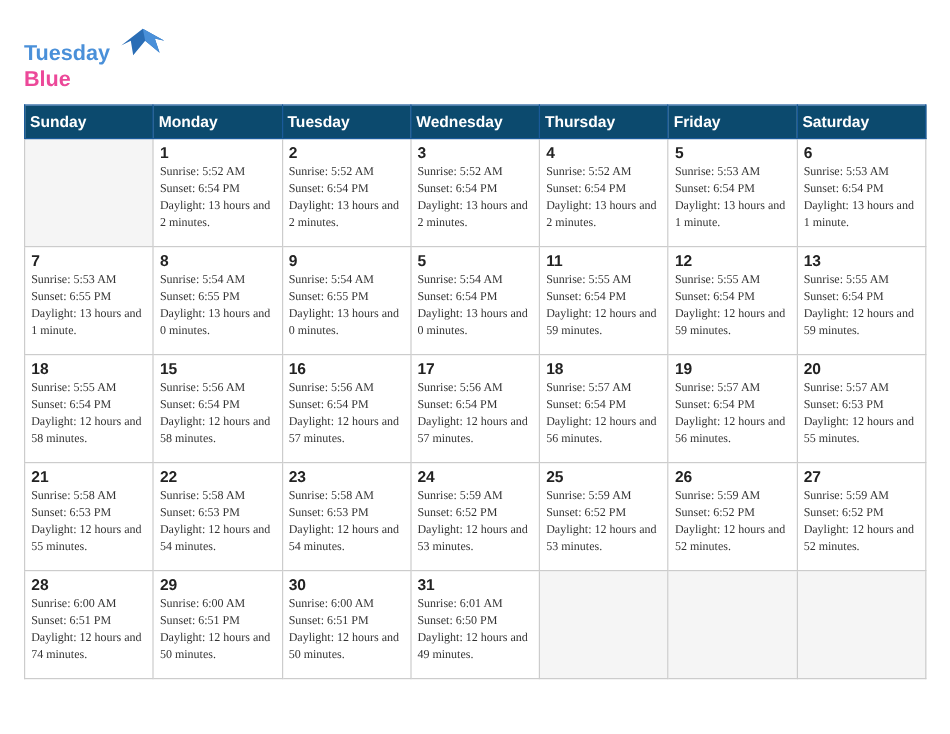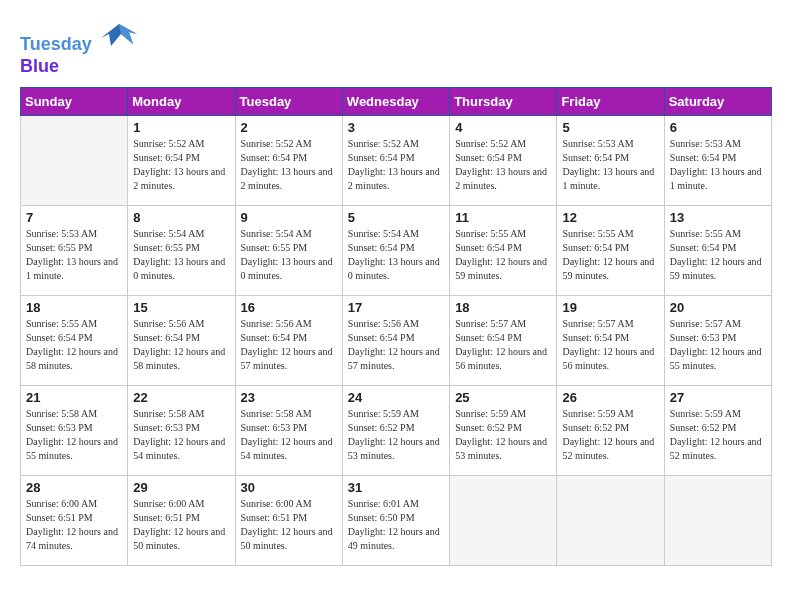--- a/index.html
+++ b/index.html
@@ -45,21 +45,21 @@
     .location {
       font-size: 15px;
       color: #333;
       font-weight: bold;
     }
     .calendar {
       width: 100%;
       border-collapse: collapse;
     }
     .calendar th {
-      background: #a21caf;
+      background: #0c4a6e;
       color: #fff;
       padding: 6px 4px;
       font-size: 13px;
       font-weight: bold;
       text-align: left;
       border: 1px solid #1a5a9a;
     }
     .calendar td {
       border: 1px solid #ccc;
       vertical-align: top;
@@ -97,21 +97,21 @@
     <div>
       <div style="display:flex;align-items:center;">
         <div class="logo-text">
           <span>Tuesday</span>
           <svg class="logo-bird" viewBox="0 0 36 30" xmlns="http://www.w3.org/2000/svg">
             <polygon points="18,4 36,14 28,12 32,24 20,14 10,26 8,14 0,18" fill="#2a6db5"></polygon>
             <polygon points="18,4 36,14 28,12 32,24 20,14" fill="#4a90d9"></polygon>
           </svg>
         </div>
       </div>
-      <div class="logo-text" style="color:#6d28d9;font-size:18px;">Blue</div>
+      <div class="logo-text" style="color:#ec4899;font-size:18px;">Blue</div>
     </div>
   </div>
   <div class="title-section">
     <div class="month-year"></div>
     <div class="location"></div>
   </div>
 </div>
 
 <table class="calendar">
   <thead>

